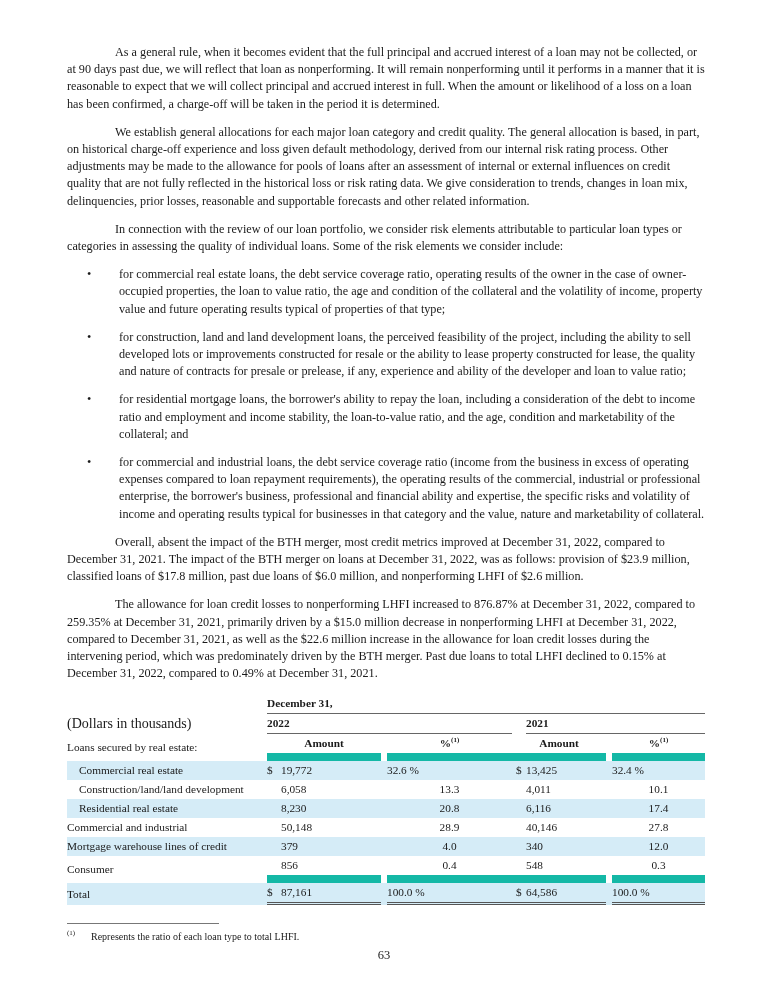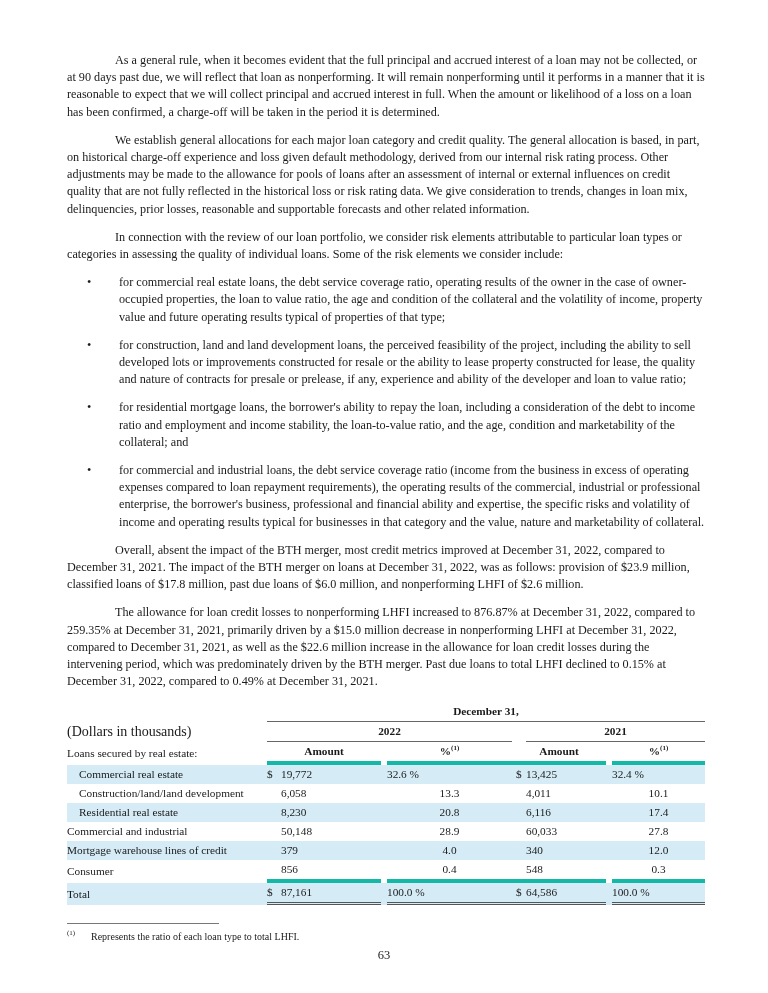--- a/index.html
+++ b/index.html
@@ -1,28 +1,28 @@
 <!DOCTYPE html>
 <html><head>
 <meta charset="utf-8">
 <style>
   html, body { margin: 0; padding: 0; background: #ffffff; }
   body { width: 768px; height: 993px; position: relative; overflow: hidden;
          font-family: "Liberation Serif", "DejaVu Serif", serif; color: #1a1a1a; font-size: 12.2px; line-height: 17.2px; }
-  .page { position: absolute; left: 67px; top: 52px; width: 638px; }
+  .page { position: absolute; left: 67px; top: 44px; width: 638px; }
   p.para { margin: 0 0 11px 0; text-indent: 48px; }
   ul.bullets { list-style: none; margin: 0 0 11px 0; padding: 0; }
   ul.bullets li { position: relative; padding-left: 52px; margin-bottom: 11px; }
   ul.bullets li .dot { position: absolute; left: 20px; top: 0; }
   .table-intro { margin: 16px 0 4px 0; text-indent: 48px; }
   table.loan { border-collapse: separate; border-spacing: 0; width: 638px; font-size: 11.3px; line-height: 14px; }
   table.loan td { padding: 2px 0; height: 15px; vertical-align: middle; }
-  .hdr-top { text-align: center; font-weight: bold; }
+  .hdr-top { text-align: left; font-weight: bold; }
   .rule { border-bottom: 1px solid #666; }
-  .rule-thick { border-bottom: 4px solid #14b8a6; }
+  .rule-thick { border-bottom: 8px solid #14b8a6; }
   .bold { font-weight: bold; }
   .c { text-align: center; }
   .r { text-align: left; }
   .shade td { background: #d5ecf7; }
   .indent { padding-left: 12px !important; margin-top: 31px; }
   .gap { width: 6px; }
   .dbl { border-bottom: 3px double #555; }
   sup { font-size: 7px; vertical-align: 5px; line-height: 0; }
   .footnote-rule { width: 152px; border-top: 1px solid #777; margin-top: 18px; }
   .footnote { font-size: 10px; margin-top: 4px; display: flex; }
@@ -114,21 +114,21 @@
       <td></td>
       <td class="c">17.4</td>
     </tr>
     <tr>
       <td>Commercial and industrial</td>
       <td></td>
       <td class="r">50,148</td>
       <td></td>
       <td class="c">28.9</td>
       <td></td>
-      <td class="r">60,033</td>
+      <td class="r">40,146</td>
       <td></td>
       <td class="c">27.8</td>
     </tr>
     <tr class="shade">
       <td>Mortgage warehouse lines of credit</td>
       <td></td>
       <td class="r">379</td>
       <td></td>
       <td class="c">4.0</td>
       <td></td>

